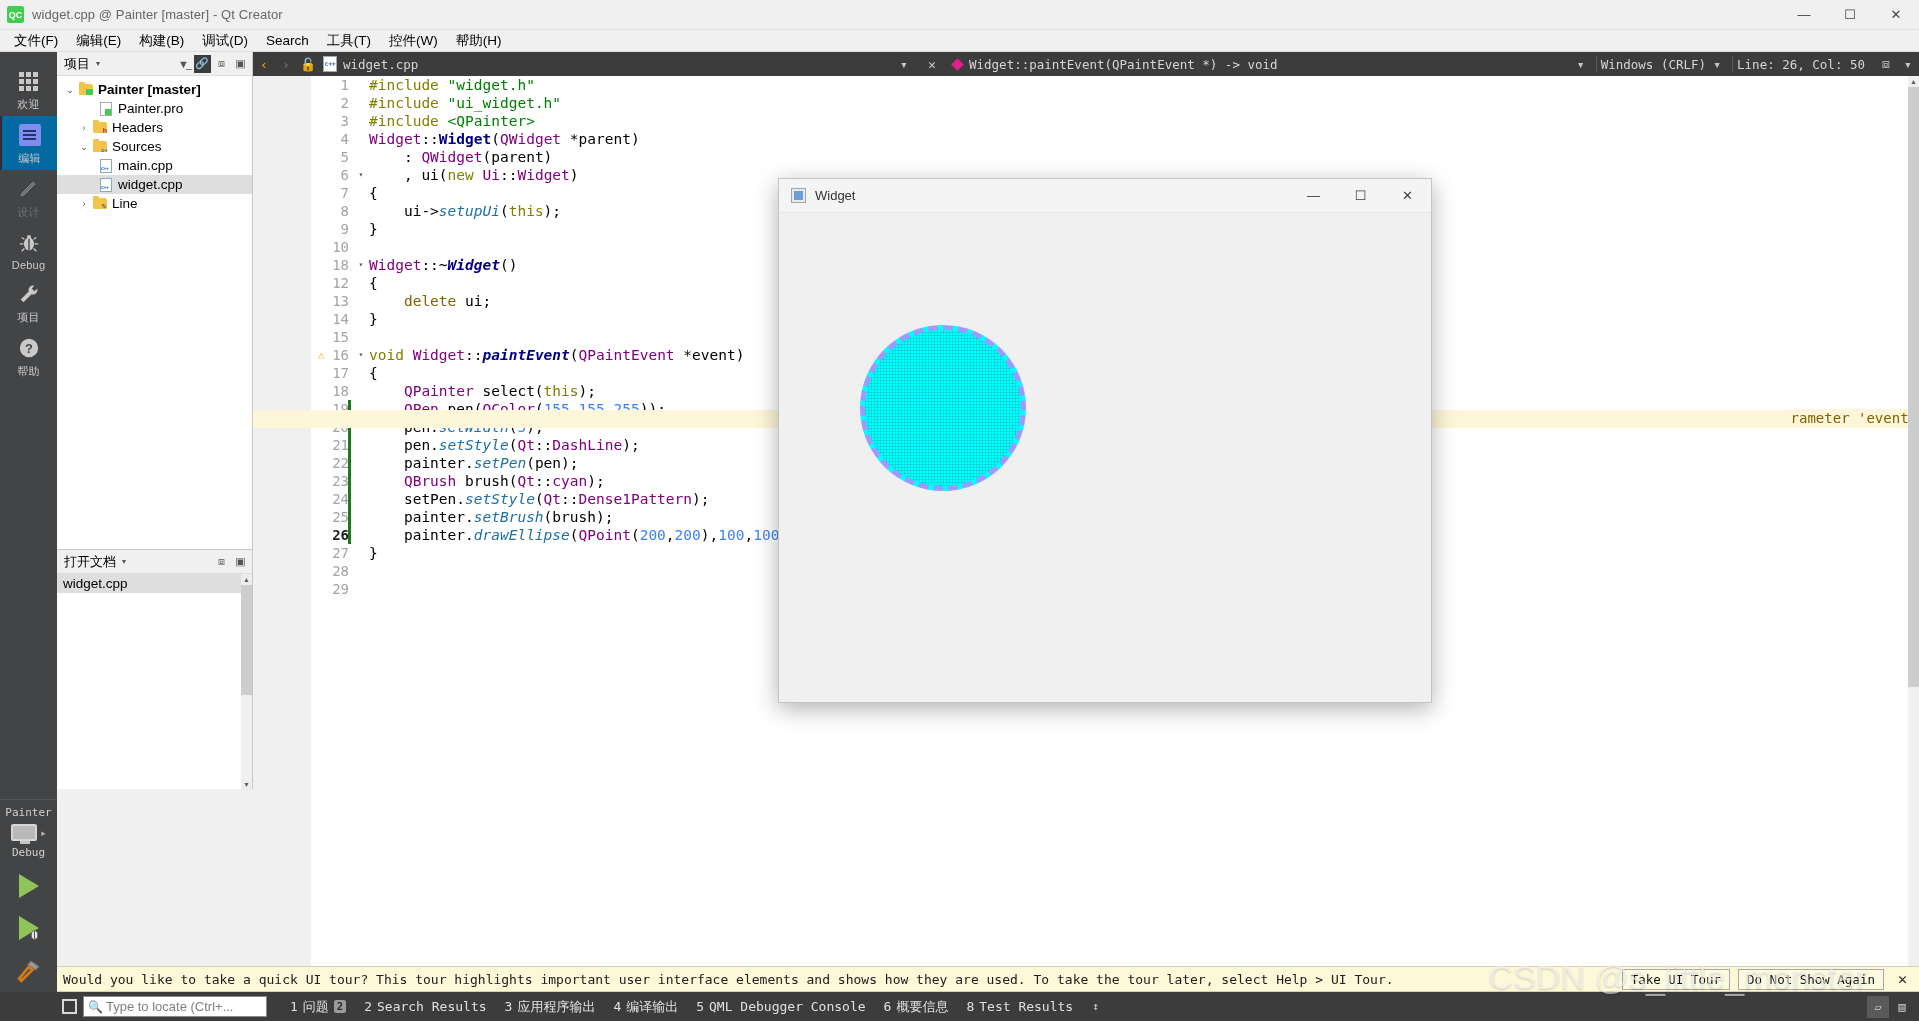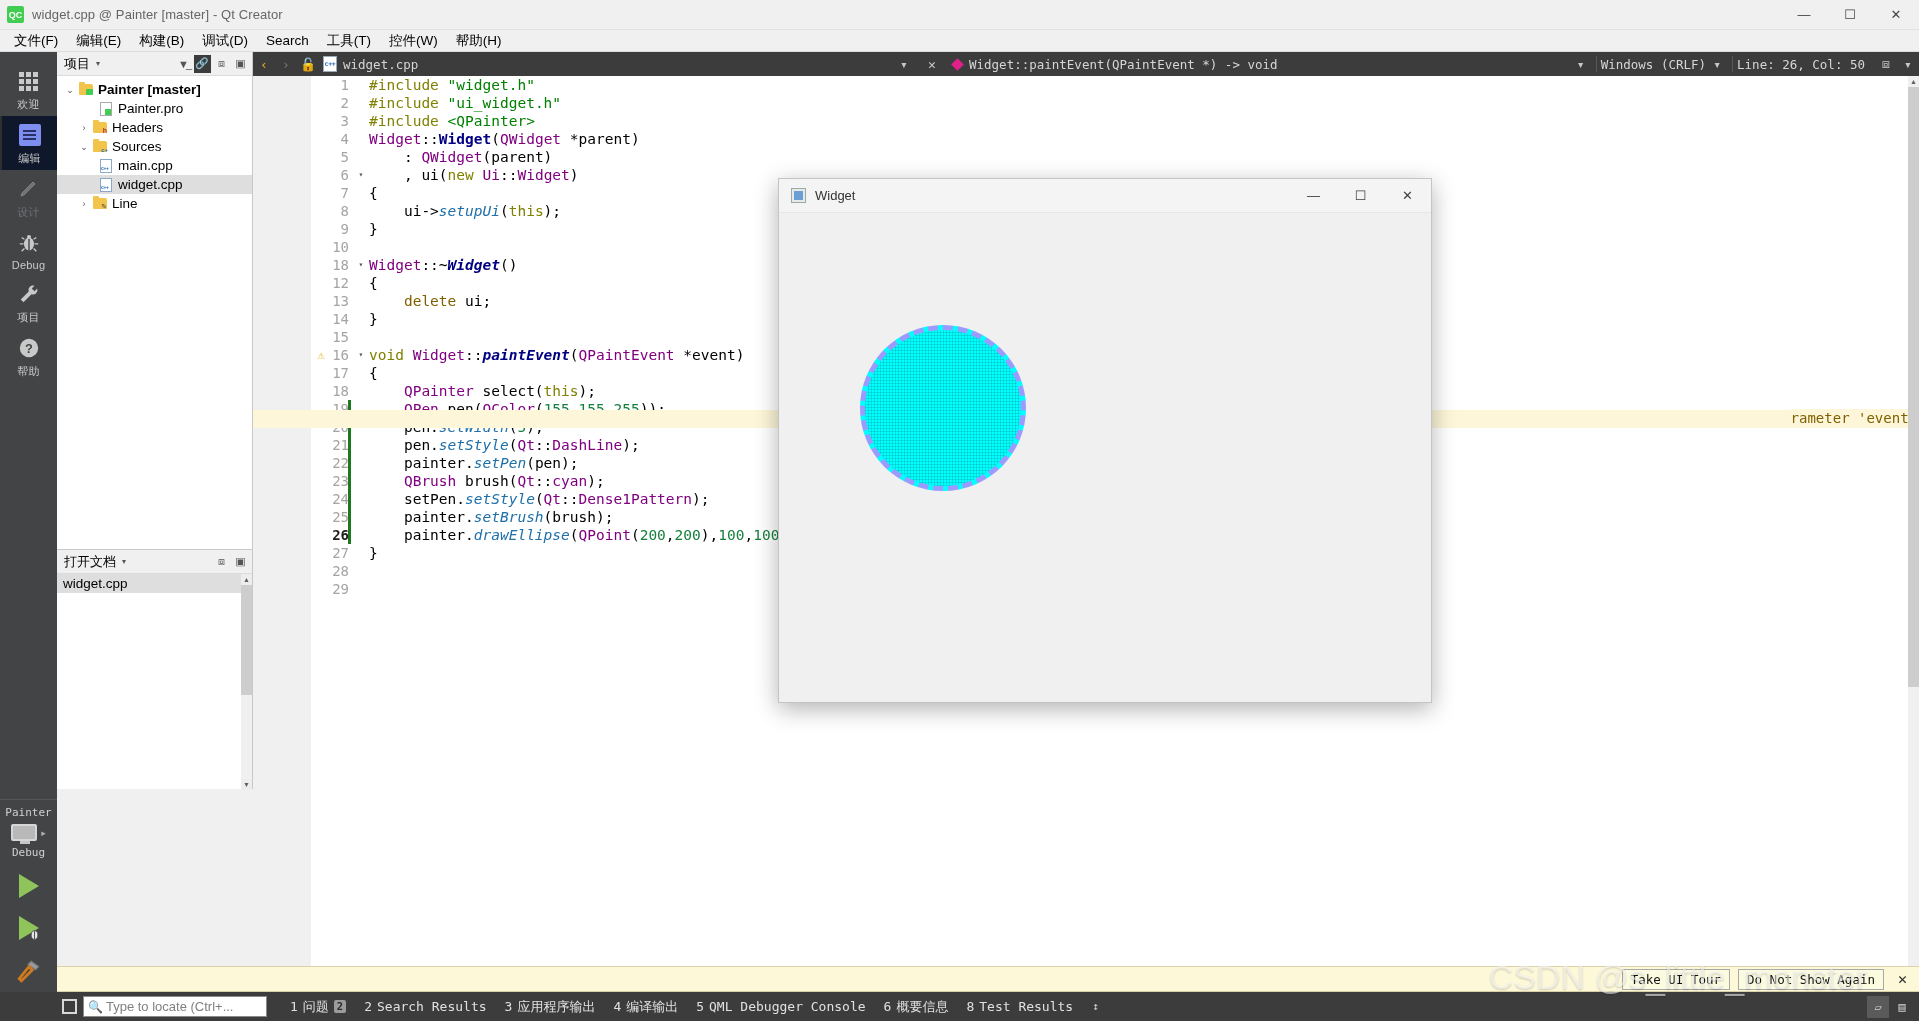--- a/index.html
+++ b/index.html
@@ -50,21 +50,21 @@
   }
   .mode-btn {
     width: 57px; padding: 6px 0 4px 0; display: flex; flex-direction: column;
     align-items: center; color: #c9c9c9; font-size: 11px;
     font-family: "DejaVu Sans Mono", monospace;
   }
   .mode-btn .lbl {
     margin-top: 3px; font-size: 11px; letter-spacing: .2px;
     font-family: "Liberation Sans", sans-serif;
   }
-  .mode-btn.active { background: #0f172a; border-left: 2px solid #2e2f30; }
+  .mode-btn.active { background: #0369a1; border-left: 2px solid #2e2f30; }
   .mode-btn.disabled { color: #6f7174; }
   .mode-ico { width: 26px; height: 26px; display:flex; align-items:center; justify-content:center; }
 
   .grid-ico { display:grid; grid-template-columns: repeat(3, 5px); grid-gap: 2px; }
   .grid-ico i { width:5px; height:5px; background:#c9c9c9; display:block; }
 
   .edit-ico {
     width: 22px; height: 22px; background: #7d8ef0; border-radius: 2px;
     display: flex; flex-direction: column; justify-content: center;
     align-items: center; gap: 2px;
@@ -187,21 +187,21 @@
   .curline .ln { color: #202020; font-weight: bold; }
   .mark-green { position:absolute; left:37px; width:3px; height:18px; background:#1c7a1c; }
 
   
   .pre  { color: #808000; }            
   .str  { color: #008000; }            
   .typ  { color: #800080; }            
   .fn   { color: #000080; font-weight: bold; }
   .fnit { color: #000080; font-weight: bold; font-style: italic; }
   .kw   { color: #808000; }            
-  .num  { color: #15803d; }
+  .num  { color: #3b82f6; }
   .mem  { color: #1f6fa8; font-style: italic; }            
   .var  { color: #806000; }
   .pln  { color: #000; }
 
   
   #warnstrip {
     position: absolute; left: 253px; top: 410px; width: 1655px; height: 18px;
     background: #fdf6d8; pointer-events: none;
   }
   #warntext {
@@ -584,20 +584,21 @@
       <div class="aw-btn">☐</div>
       <div class="aw-btn close">✕</div>
     </div>
   </div>
   <div id="appwin-canvas">
     <div id="circle"></div>
   </div>
 </div>
 
 <div id="tourbar">
+  <span>Would you like to take a quick UI tour? This tour highlights important user interface elements and shows how they are used. To take the tour later, select Help &gt; UI Tour.</span>
   <div class="actions">
     <div class="tour-btn">Take UI Tour</div>
     <div class="tour-btn">Do Not Show Again</div>
     <div id="tour-close">✕</div>
   </div>
 </div>
 
 <div id="statusbar">
   <div id="sb-sq"></div>
   <div id="locator">

